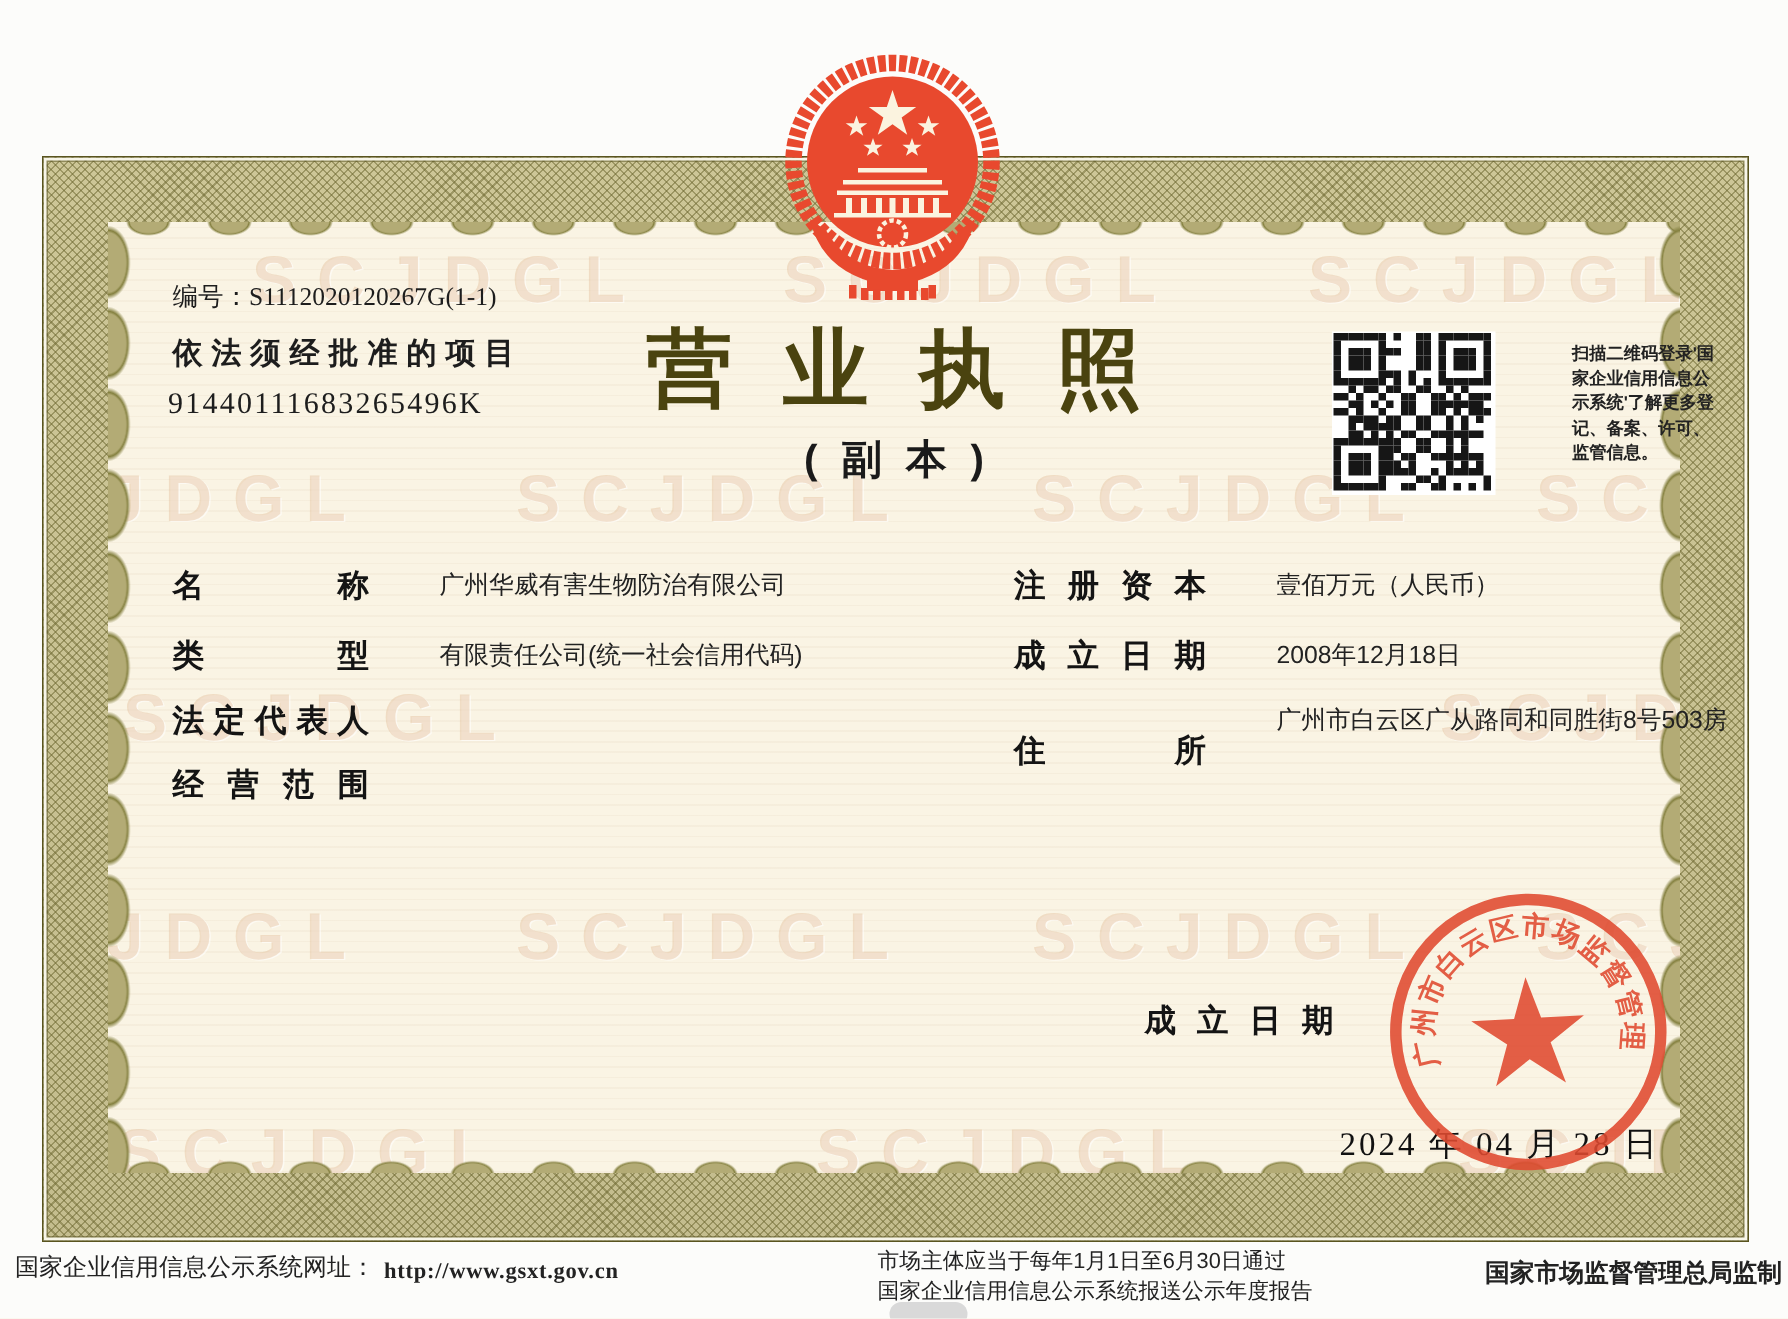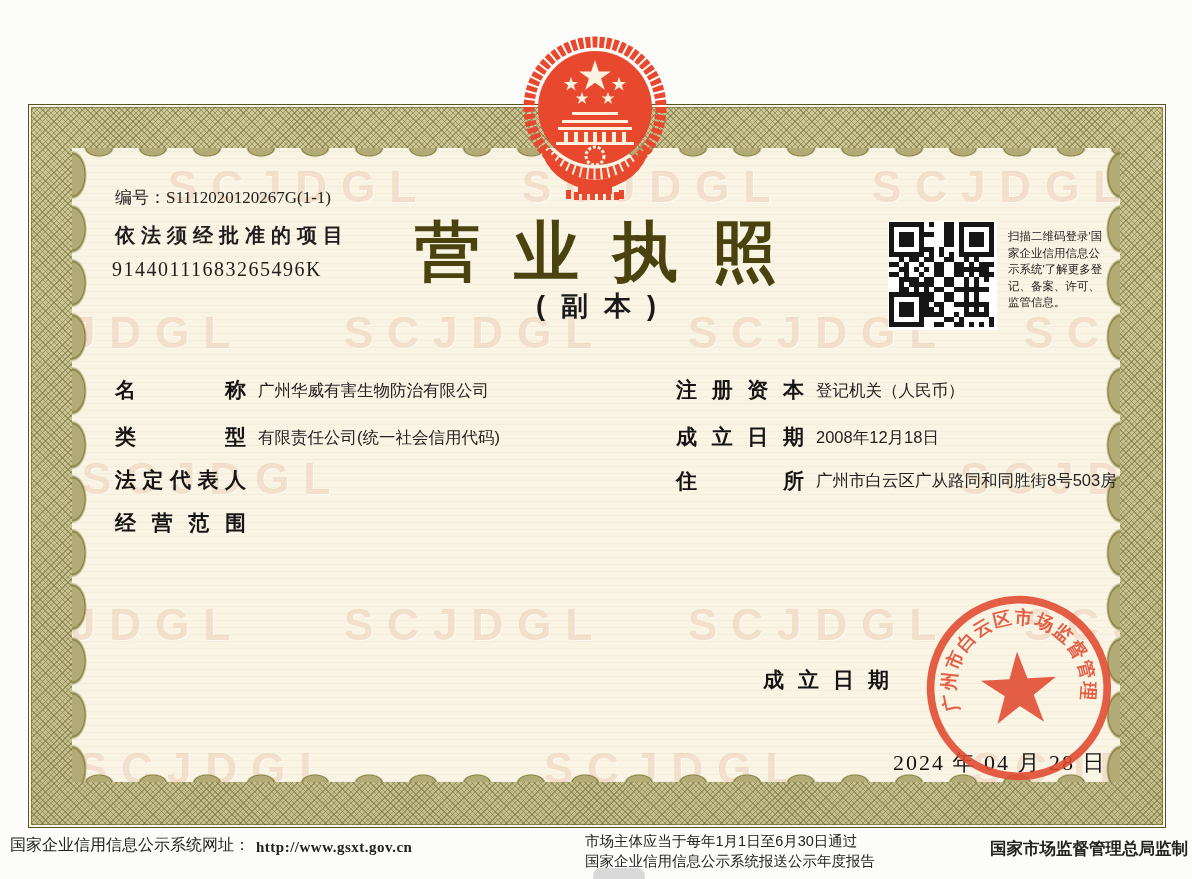--- a/index.html
+++ b/index.html
@@ -55,39 +55,39 @@
     white-space:nowrap;z-index:1;user-select:none;
   }
 
   
   .serial{position:absolute;left:115px;top:186px;font-size:17px;z-index:4;}
   .serial .num{font-family:"Liberation Serif","DejaVu Serif",serif;font-size:17px;}
   .credit-label{position:absolute;left:115px;top:222px;font-size:20px;font-weight:bold;letter-spacing:6px;z-index:4;}
   .credit-code{position:absolute;left:112px;top:258px;font-size:20px;letter-spacing:1.5px;z-index:4;
     font-family:"Liberation Serif","DejaVu Serif",serif;}
   .title{position:absolute;left:0;top:208px;width:100%;text-align:center;z-index:4;
-    font-size:65px;font-weight:bold;letter-spacing:34px;text-indent:34px;color:#4a430f;}
+    font-size:57px;font-weight:bold;letter-spacing:34px;text-indent:34px;color:#4a430f;}
   .subtitle{position:absolute;left:0;top:288px;width:100%;text-align:center;z-index:4;
     font-size:27px;letter-spacing:16px;text-indent:16px;color:#1a1a1a;font-weight:bold;}
 
   
   .emblem{position:absolute;left:518px;top:34px;z-index:6;}
 
   
   .qr{position:absolute;left:888px;top:221px;width:107px;height:107px;background:#fff;
     padding:1px;z-index:4;}
   .qr-grid{position:absolute;left:1px;top:1px;width:105px;height:105px;}
   .qm{position:absolute;background:#161616;}
-  .qr-note{position:absolute;left:1008px;top:228px;width:98px;z-index:4;
-    font-size:11.5px;line-height:16.5px;color:#222;}
+  .qr-note{position:absolute;left:1048px;top:228px;width:98px;z-index:4;
+    font-size:11.5px;line-height:16.5px;color:#222;font-weight:bold;}
 
   
   .f-label{position:absolute;font-size:21px;font-weight:bold;color:#141414;
     text-align:justify;text-align-last:justify;z-index:4;}
-  .f-value{position:absolute;font-size:16.5px;color:#222;line-height:22px;z-index:4;}
+  .f-value{position:absolute;font-size:16.5px;color:#222;line-height:22px;z-index:4;margin-left:35px;}
   .lw{width:131px;left:115px;}
   .rw{width:128px;left:676px;}
 
   .issuer{position:absolute;left:763px;top:666px;font-size:21px;font-weight:bold;
     letter-spacing:14px;z-index:4;color:#141414;}
 
   
   .seal{position:absolute;left:923px;top:592px;z-index:7;opacity:.88;transform:rotate(-3deg);}
   .date{position:absolute;left:893px;top:748px;z-index:5;font-size:22px;color:#111;
     font-family:"Liberation Serif","DejaVu Serif",serif;letter-spacing:2px;white-space:nowrap;}
@@ -441,26 +441,26 @@
   <div class="f-value" style="left:258px;top:379px;width:410px;">广州华威有害生物防治有限公司</div>
 
   <div class="f-label lw" style="top:423px;">类型</div>
   <div class="f-value" style="left:258px;top:426px;width:410px;">有限责任公司(统一社会信用代码)</div>
 
   <div class="f-label lw" style="top:466px;">法定代表人</div>
 
   <div class="f-label lw" style="top:509px;">经营范围</div>
 
   <div class="f-label rw" style="top:376px;">注册资本</div>
-  <div class="f-value" style="left:816px;top:379px;width:300px;">登记机关（人民币）</div>
+  <div class="f-value" style="left:816px;top:379px;width:300px;">壹佰万元（人民币）</div>
 
   <div class="f-label rw" style="top:423px;">成立日期</div>
   <div class="f-value" style="left:816px;top:426px;width:300px;">2008年12月18日</div>
 
-  <div class="f-label rw" style="top:467px;">住所</div>
+  <div class="f-label rw" style="top:486px;">住所</div>
   <div class="f-value" style="left:816px;top:469px;width:310px;">广州市白云区广从路同和同胜街8号503房</div>
 
   <div class="issuer">成立日期</div>
 
   <div class="date">2024 年  04 月  28 日</div>
 
   <div class="seal">
     <svg width="192" height="192" viewBox="0 0 200 200">
       <circle cx="100" cy="100" r="92" fill="none" stroke="#e04a30" stroke-width="8"></circle>
       <path d="M100,62 L109.4,90.4 L139.2,90.4 L115.1,107.9 L124.3,136.4 L100,118.9 L75.7,136.4 L84.9,107.9 L60.8,90.4 L90.6,90.4 Z" fill="#e04a30"></path>

